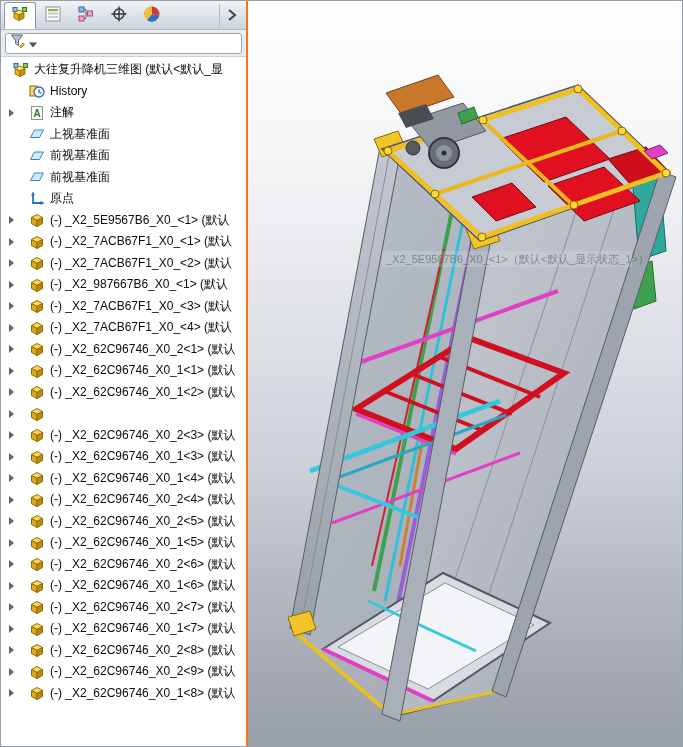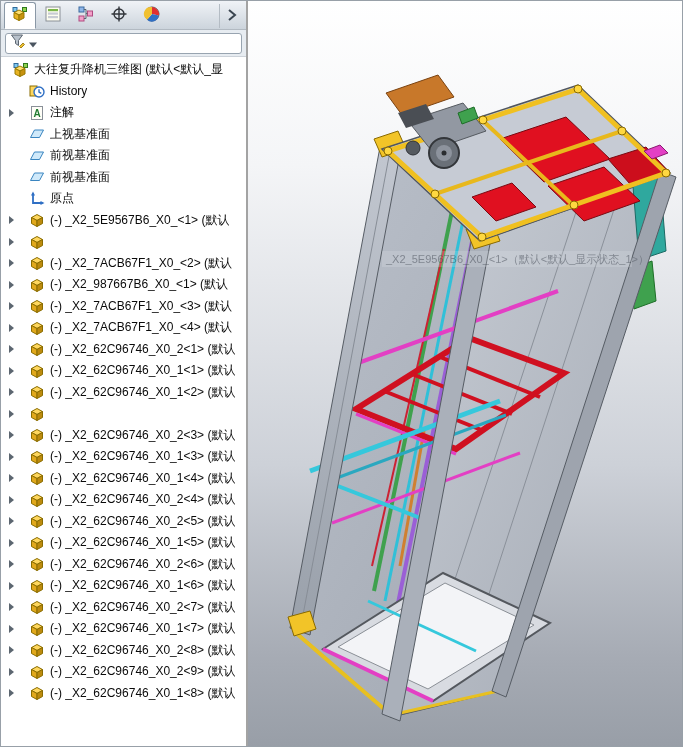--- a/index.html
+++ b/index.html
@@ -7,21 +7,21 @@
   body{font-family:"Liberation Sans",sans-serif;background:#9aa0a8;overflow:hidden}
   .stage{position:relative;width:683px;height:747px;background:#fff;overflow:hidden;border:1px solid #98a0a8}
 
   
   .viewport{position:absolute;left:247px;top:0;width:436px;height:747px;
     background:linear-gradient(180deg,#ffffff 0%,#f4f5f7 22%,#cdd1d8 62%,#a6abb4 88%,#989ea7 100%)}
   .viewport svg{display:block}
 
   
   .panel{position:absolute;left:0;top:0;width:247px;height:747px;background:#fff;
-    border-right:2px solid #a3a3a3;display:flex;flex-direction:column}
+    border-right:2px solid #f97316;display:flex;flex-direction:column}
   .tabsbar{height:29px;flex:none;background:linear-gradient(#f0f3f7,#ccd4dc);
     border-bottom:1px solid #b2bac2;display:flex;align-items:center;padding:1px 3px 0 3px;gap:1px}
   .tab{width:32px;height:26px;display:flex;align-items:center;justify-content:center;
     border:1px solid transparent;border-radius:3px 3px 0 0;cursor:default}
   .tab.selected{background:#fff;border-color:#8a98a6;border-bottom-color:#fff;height:27px}
   .chevron{margin-left:auto;width:24px;height:24px;display:flex;align-items:center;justify-content:center;
     border-left:1px solid #b4bcc4}
   .filterbar{height:27px;flex:none;background:#e7ecf1;display:flex;align-items:center;
     padding:3px 4px;border-bottom:1px solid #ccd2d9}
   .filterbox{flex:1;height:21px;background:#fff;border:1px solid #98a4b0;border-radius:3px;
@@ -315,20 +315,21 @@
           <span class="arrowcell">
             <span class="tri"></span>
           </span>
           <span class="ticon">
             <svg width="16" height="16" viewBox="0 0 16 16">
               <polygon points="2.5,5.5 8,2.5 13.5,5.5 8,8.5" fill="#ffd75e" stroke="#8a6d00"></polygon>
               <polygon points="2.5,5.5 8,8.5 8,14.5 2.5,11.5" fill="#e2a91c" stroke="#8a6d00"></polygon>
               <polygon points="13.5,5.5 8,8.5 8,14.5 13.5,11.5" fill="#bd8b0e" stroke="#8a6d00"></polygon>
             </svg>
           </span>
+          <span class="lbl">(-) _X2_7ACB67F1_X0_&lt;1&gt; (默认</span>
         </div>
         <div class="trow lvl1">
           <span class="arrowcell">
             <span class="tri"></span>
           </span>
           <span class="ticon">
             <svg width="16" height="16" viewBox="0 0 16 16">
               <polygon points="2.5,5.5 8,2.5 13.5,5.5 8,8.5" fill="#ffd75e" stroke="#8a6d00"></polygon>
               <polygon points="2.5,5.5 8,8.5 8,14.5 2.5,11.5" fill="#e2a91c" stroke="#8a6d00"></polygon>
               <polygon points="13.5,5.5 8,8.5 8,14.5 13.5,11.5" fill="#bd8b0e" stroke="#8a6d00"></polygon>

